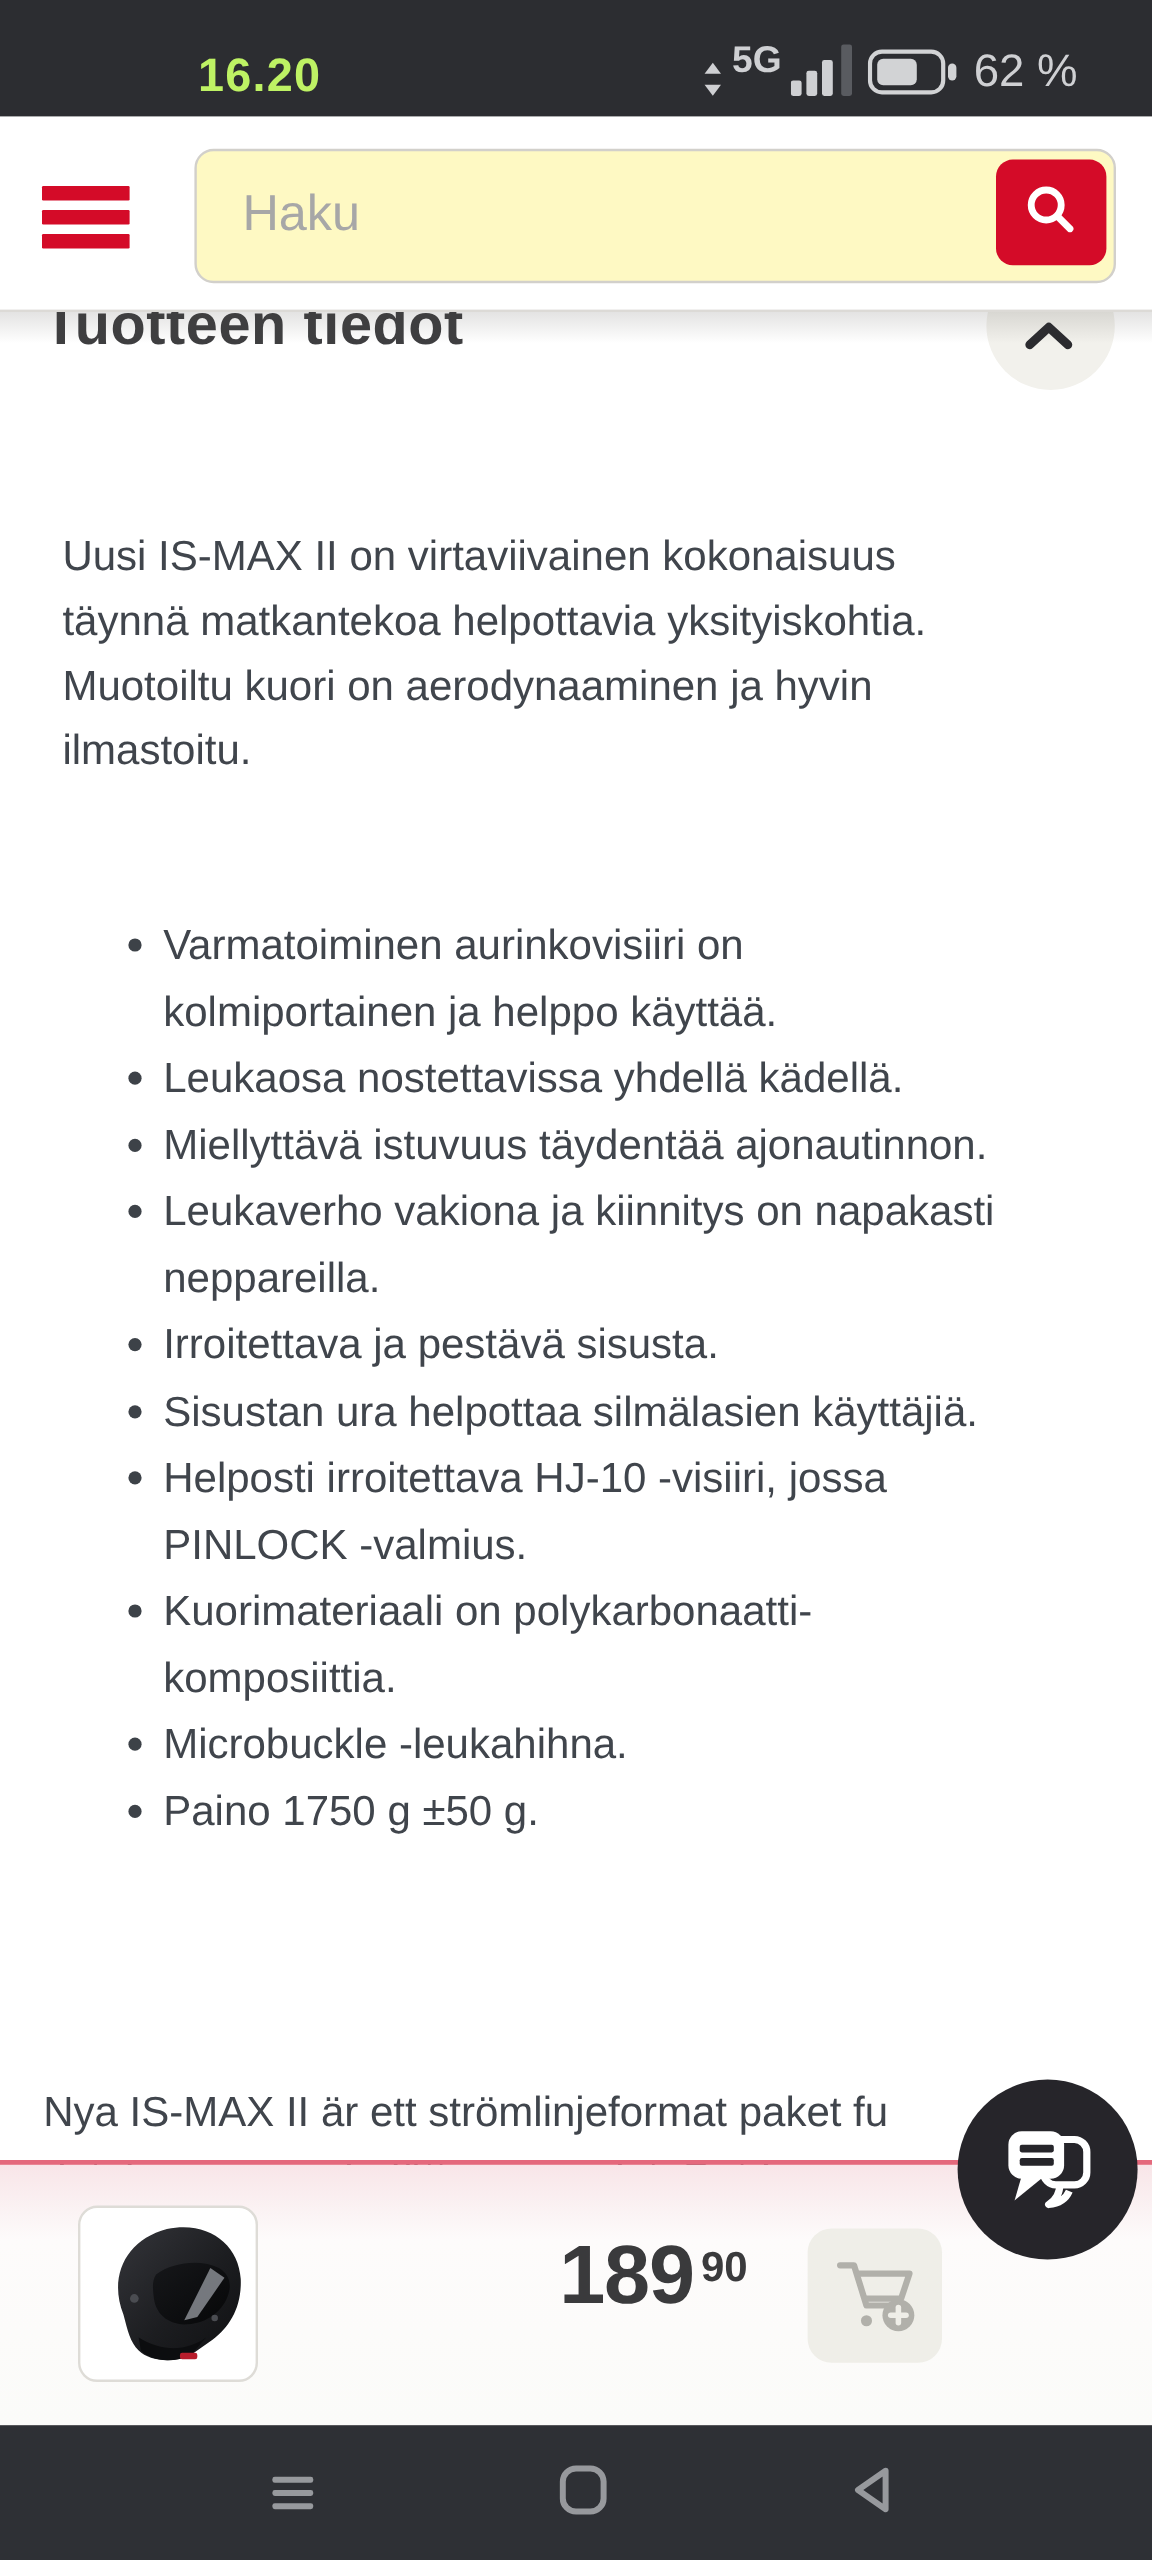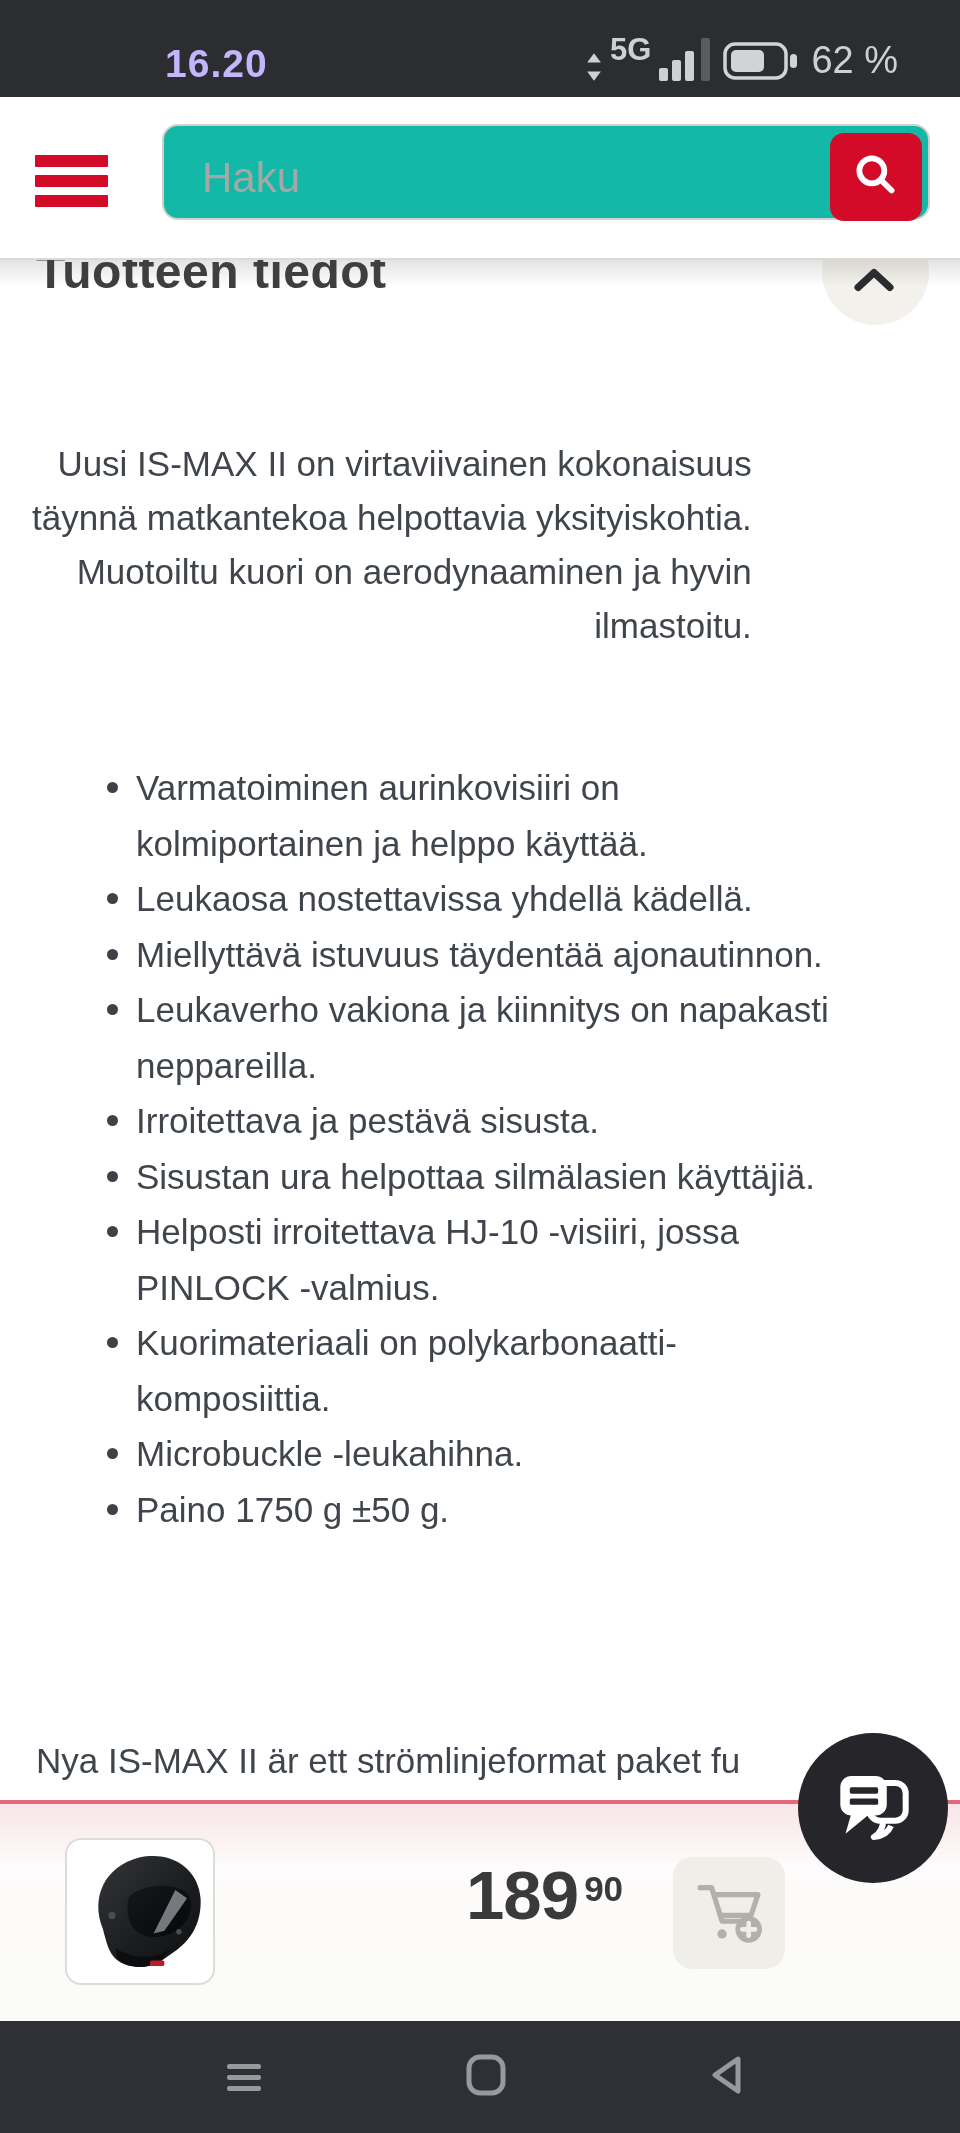--- a/index.html
+++ b/index.html
@@ -2,49 +2,49 @@
 <html><head>
 <meta charset="utf-8">
 <style>
   html,body{margin:0;padding:0;background:#888;}
   .screen{position:relative;width:960px;height:2133px;background:#ffffff;overflow:hidden;
           font-family:"Liberation Sans",sans-serif;}
 
   
   .status-bar{position:absolute;top:0;left:0;width:960px;height:97px;background:#2c2d31;z-index:40;}
   .status-time{position:absolute;left:165px;top:42px;font-size:39px;font-weight:bold;
-               color:#c4b5fd;letter-spacing:1px;}
+               color:#bef264;letter-spacing:1px;}
   .status-right{position:absolute;right:62px;top:34px;display:flex;align-items:flex-end;gap:8px;height:52px;}
   .net-label{color:#cfd0d3;font-size:31px;font-weight:bold;align-self:flex-start;margin-top:-2px;}
   .pct-label{color:#cfd0d3;font-size:38px;align-self:center;margin-left:4px;}
 
   
   .header{position:absolute;top:97px;left:0;width:960px;height:161px;background:#ffffff;
           border-bottom:2px solid #dcdad6;z-index:5;}
   .hamburger{position:absolute;left:35px;top:58px;width:73px;height:52px;cursor:pointer;}
   .hamburger span{display:block;height:12px;border-radius:1px;background:#d40b28;margin-bottom:8px;}
-  .search-bar{position:absolute;left:162px;top:27px;width:768px;height:96px;background:#14b8a6;
+  .search-bar{position:absolute;left:162px;top:27px;width:768px;height:112px;background:#fef9c3;
               border:2px solid #d2d0cb;border-radius:16px;box-sizing:border-box;}
   .search-input{position:absolute;left:36px;top:4px;width:580px;height:94px;border:none;outline:none;
                 background:transparent;font-family:"Liberation Sans",sans-serif;font-size:42px;color:#4a4a4a;}
   .search-input::placeholder{color:#a7a7a7;opacity:1;}
   .search-btn{position:absolute;right:6px;top:7px;width:92px;height:88px;background:#d40b28;
               border:none;border-radius:14px;cursor:pointer;display:flex;align-items:center;justify-content:center;}
   .header-shadow{position:absolute;top:258px;left:0;width:960px;height:28px;z-index:4;pointer-events:none;
                  background:linear-gradient(rgba(70,68,64,0.16),rgba(70,68,64,0));}
 
   
   .section-title{position:absolute;left:36px;top:246px;z-index:1;font-size:48px;line-height:52px;
                  font-weight:600;color:#3e3e40;letter-spacing:0.5px;}
   .collapse-btn{position:absolute;left:822px;top:218px;width:107px;height:107px;border-radius:50%;
                 background:#f2f1ec;border:none;z-index:2;cursor:pointer;}
   .collapse-btn svg{position:absolute;left:30px;top:48px;}
 
   
-  .desc-fi{position:absolute;left:32px;top:437px;z-index:1;font-size:35px;line-height:54px;color:#40454c;text-align:right;}
+  .desc-fi{position:absolute;left:52px;top:437px;z-index:1;font-size:35px;line-height:54px;color:#40454c;}
   .features{position:absolute;left:136px;top:760px;z-index:1;margin:0;padding:0;font-size:35px;
             line-height:55.5px;color:#40454c;list-style:none;}
   .features li{position:relative;}
   .features li::before{content:"";position:absolute;left:-29px;top:22px;width:11px;height:11px;
                        border-radius:50%;background:#3d4248;}
   .desc-sv{position:absolute;left:36px;top:1734px;z-index:1;font-size:35px;line-height:54px;color:#40454c;}
 
   
   .purchase-bar{position:absolute;left:0;top:1800px;width:960px;height:221px;z-index:10;
                 border-top:4px solid #e4697c;box-sizing:border-box;

